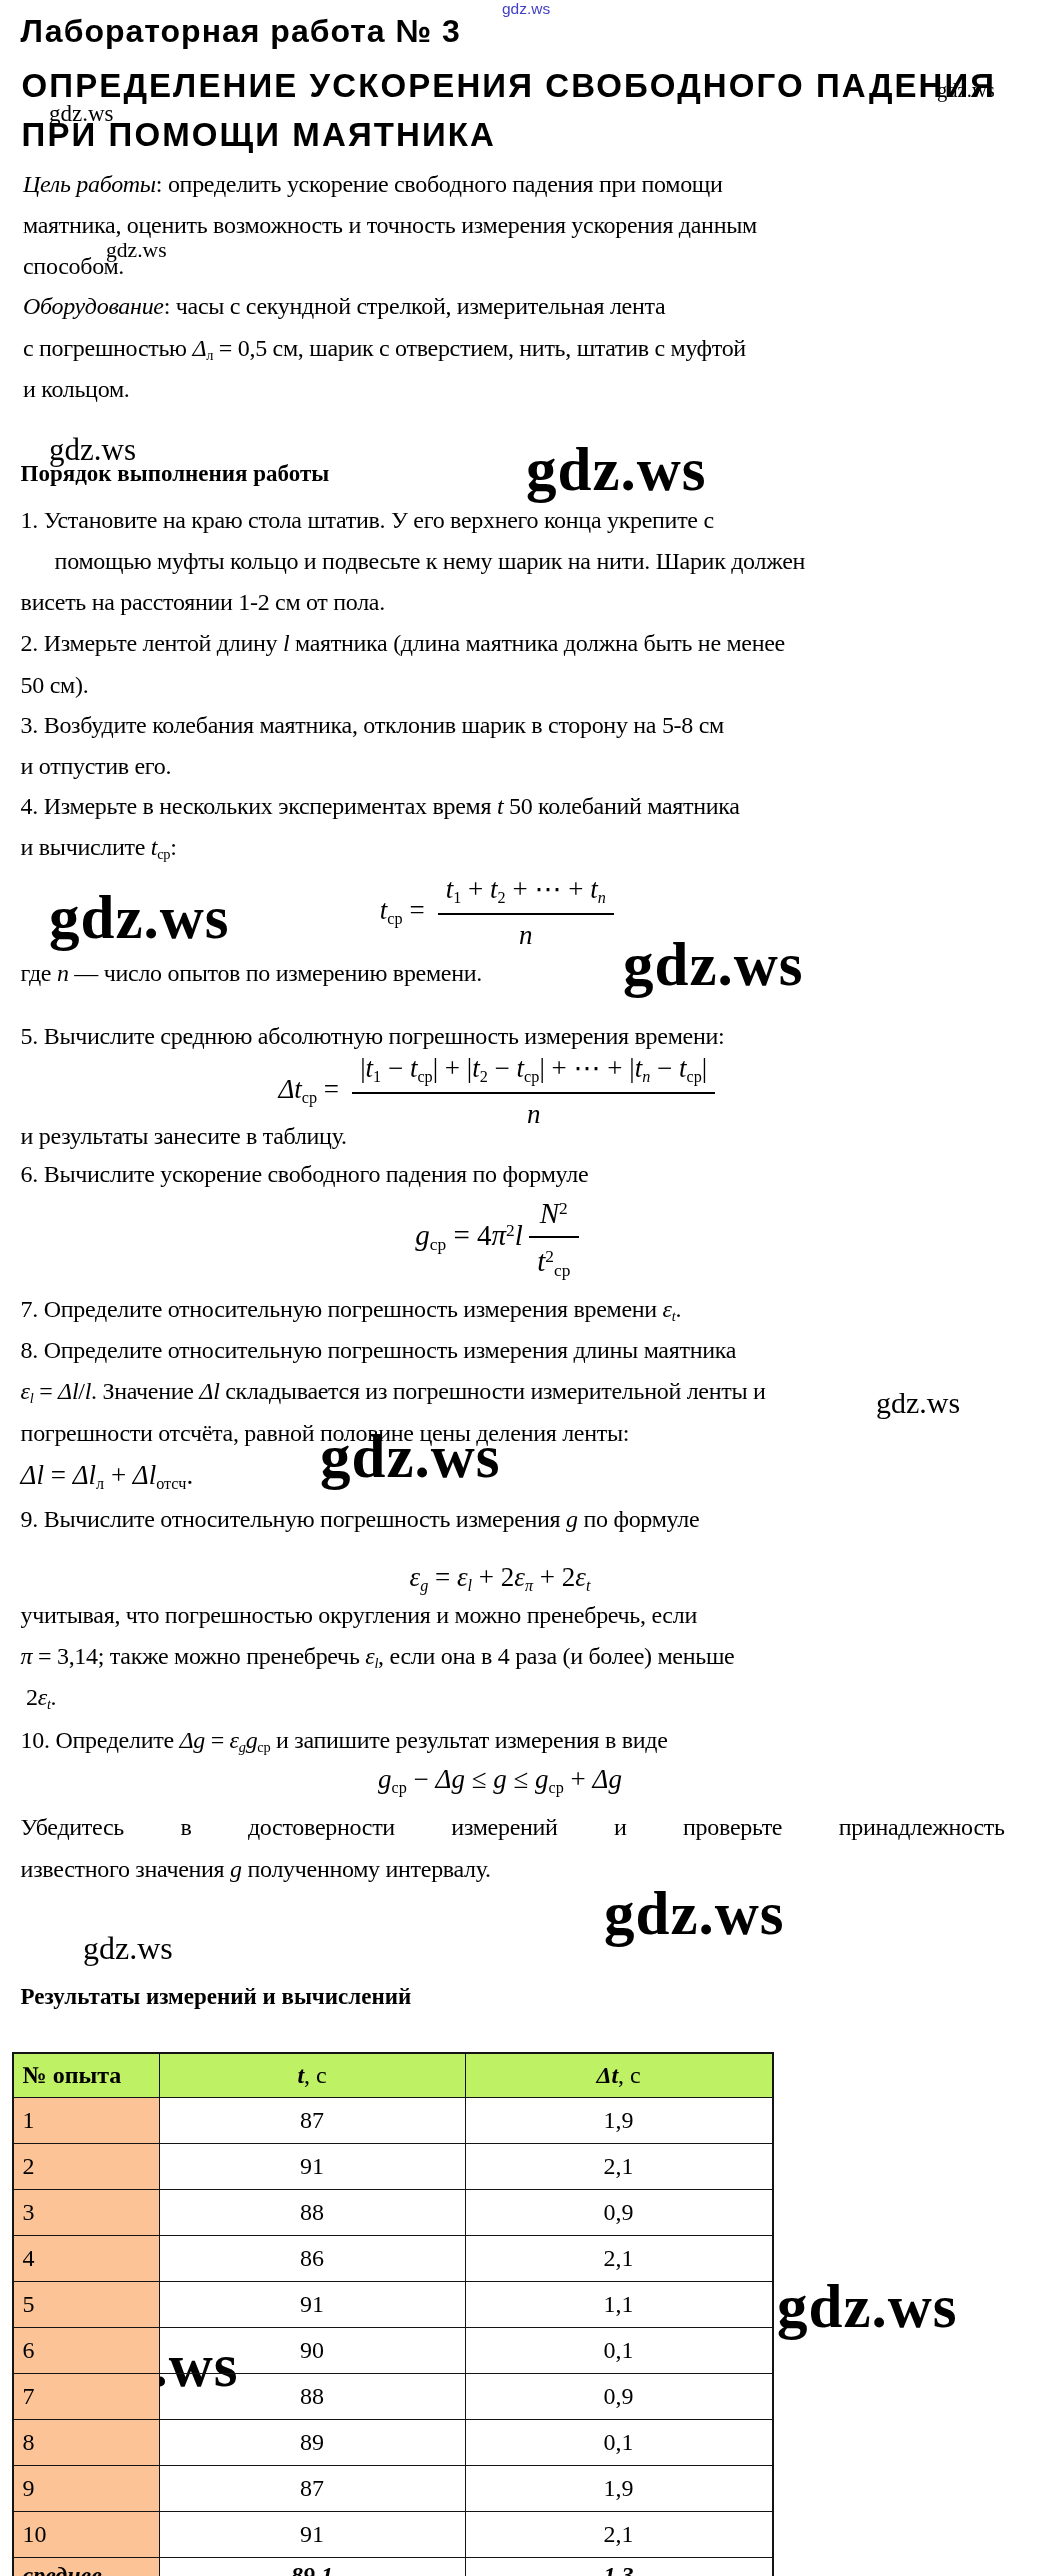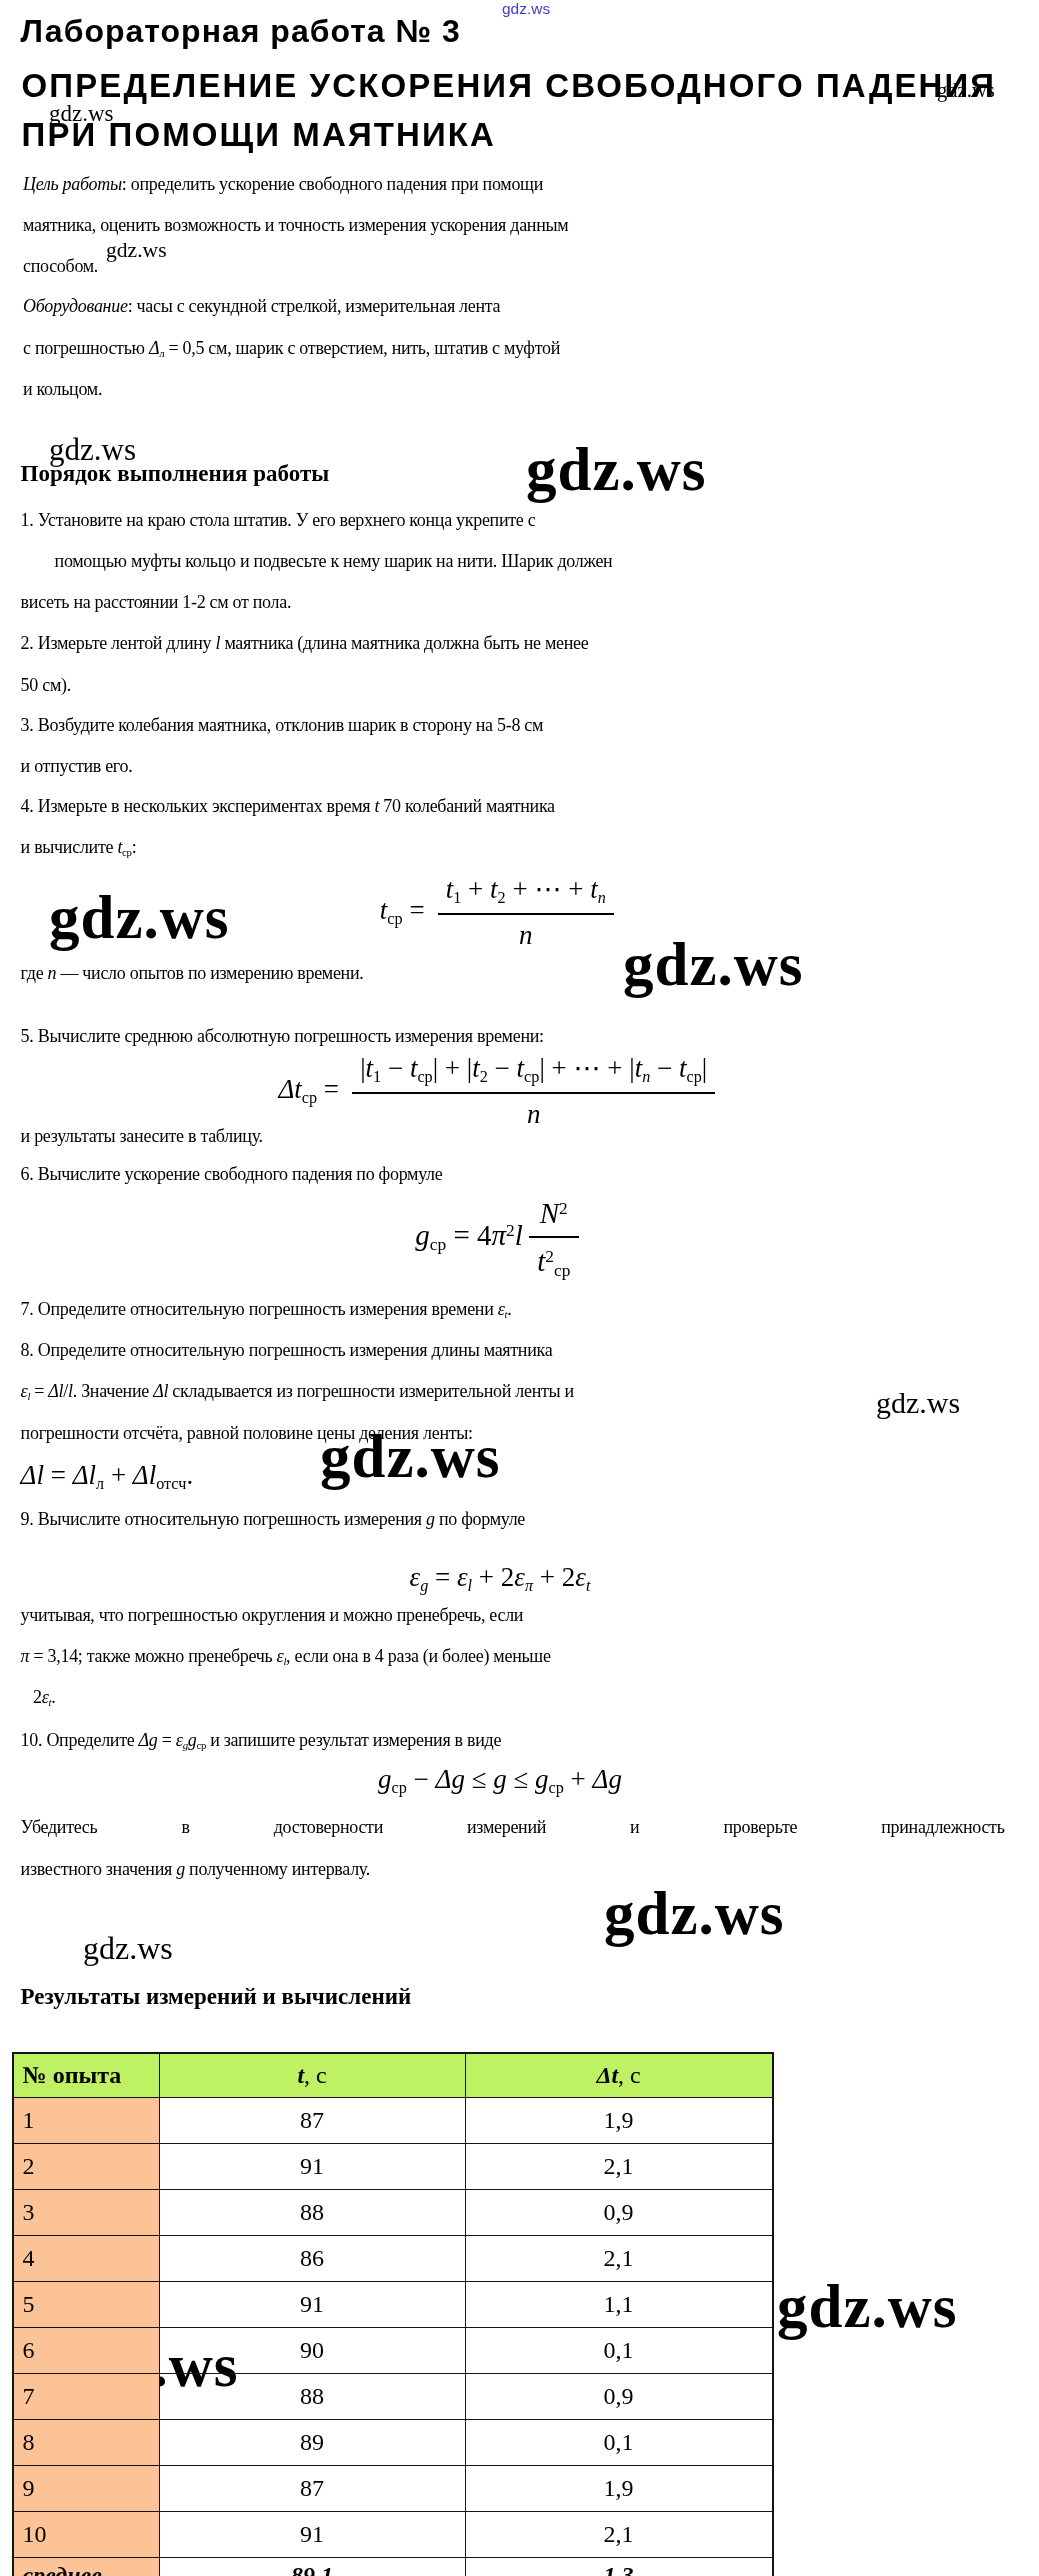--- a/index.html
+++ b/index.html
@@ -1,18 +1,18 @@
 <!DOCTYPE html>
 <html style="font-size:8.2px"><head>
 <meta charset="utf-8">
 <style>
   html,body{margin:0;padding:0;background:#888;}
   .page{position:relative;width:1040px;height:3444px;background:#ffffff;overflow:hidden;
         font-family:"Liberation Serif",serif;color:#000;}
-  .t{position:absolute;white-space:nowrap;font-size:18px;letter-spacing:-0.3px;line-height:41px;}
+  .t{position:absolute;white-space:nowrap;font-size:24px;letter-spacing:-0.3px;line-height:41px;}
   .jl{white-space:normal;width:984px;text-align:justify;text-align-last:justify;}
   .h{font-weight:bold;font-size:23px;letter-spacing:0;}
   .title{position:absolute;font-family:"Liberation Sans",sans-serif;font-weight:bold;white-space:nowrap;}
   .lab{font-size:32px;letter-spacing:1px;}
   .big{font-size:33px;letter-spacing:2.1px;}
   .formula{position:absolute;font-size:27px;white-space:nowrap;line-height:1.25;}
   .center{left:0;width:1000px;text-align:center;}
   .seg-i{font-style:italic;}
   .seg-b{font-weight:bold;}
   .seg-bi{font-weight:bold;font-style:italic;}
@@ -72,21 +72,21 @@
   <div class="t" style="left:20.6px;top:500px;">1. Установите на краю стола штатив. У его верхнего конца укрепите с</div>
   <div class="t" style="left:20.6px;top:541px;margin-left:34px;">помощью муфты кольцо и подвесьте к нему шарик на нити. Шарик должен</div>
   <div class="t" style="left:20.6px;top:582px;">висеть на расстоянии 1-2 см от пола.</div>
 
   <div class="t" style="left:20.6px;top:623px;"><span class="seg-n">2. Измерьте лентой длину </span><span class="seg-i">l</span><span class="seg-n"> маятника (длина маятника должна быть не менее</span></div>
   <div class="t" style="left:20.6px;top:665px;"><span class="seg-n">50 см).</span></div>
 
   <div class="t" style="left:20.6px;top:705px;">3. Возбудите колебания маятника, отклонив шарик в сторону на 5-8 см</div>
   <div class="t" style="left:20.6px;top:746px;">и отпустив его.</div>
 
-  <div class="t" style="left:20.6px;top:786px;"><span class="seg-n">4. Измерьте в нескольких экспериментах время </span><span class="seg-i">t</span><span class="seg-n"> 70 колебаний маятника</span></div>
+  <div class="t" style="left:20.6px;top:786px;"><span class="seg-n">4. Измерьте в нескольких экспериментах время </span><span class="seg-i">t</span><span class="seg-n"> 50 колебаний маятника</span></div>
   <div class="t" style="left:20.6px;top:827px;"><span class="seg-n">и вычислите </span><span class="seg-i">t</span><span class="seg-s">ср</span><span class="seg-n">:</span></div>
 
   <div class="formula center" style="top:872px;">
     <span><span class="seg-i">t</span><span class="seg-s">ср</span><span class="seg-n"> = </span></span><span class="frac"><span class="num"><span class="seg-i">t</span><span class="seg-s">1</span><span class="seg-n"> + </span><span class="seg-i">t</span><span class="seg-s">2</span><span class="seg-n"> + ⋯ + </span><span class="seg-i">t</span><span class="seg-si">n</span></span><span class="den"><span class="seg-i">n</span></span></span>
   </div>
 
   <div class="t" style="left:20.6px;top:953px;"><span class="seg-n">где </span><span class="seg-i">n</span><span class="seg-n"> — число опытов по измерению времени.</span></div>
   <div class="t" style="left:20.6px;top:1016px;">5. Вычислите среднюю абсолютную погрешность измерения времени:</div>
 
   <div class="formula center" style="top:1051px;">
@@ -107,21 +107,21 @@
   <div class="t" style="left:20.6px;top:1413px;"><span class="seg-n">погрешности отсчёта, равной половине цены деления ленты:</span></div>
 
   <div class="formula" style="left:20.6px;top:1459px;"><span class="seg-i">Δl</span><span class="seg-n"> = </span><span class="seg-i">Δl</span><span class="seg-s">л</span><span class="seg-n"> + </span><span class="seg-i">Δl</span><span class="seg-s">отсч</span><span class="seg-n">.</span></div>
 
   <div class="t" style="left:20.6px;top:1499px;"><span class="seg-n">9. Вычислите относительную погрешность измерения </span><span class="seg-i">g</span><span class="seg-n"> по формуле</span></div>
 
   <div class="formula center" style="top:1561px;"><span class="seg-i">ε</span><span class="seg-si">g</span><span class="seg-n"> = </span><span class="seg-i">ε</span><span class="seg-si">l</span><span class="seg-n"> + 2</span><span class="seg-i">ε</span><span class="seg-si">π</span><span class="seg-n"> + 2</span><span class="seg-i">ε</span><span class="seg-si">t</span></div>
 
   <div class="t" style="left:20.6px;top:1595px;">учитывая, что погрешностью округления и можно пренебречь, если</div>
   <div class="t" style="left:20.6px;top:1636px;"><span class="seg-i">π</span><span class="seg-n"> = 3,14; также можно пренебречь </span><span class="seg-i">ε</span><span class="seg-si">l</span><span class="seg-n">, если она в 4 раза (и более) меньше</span></div>
-  <div class="t" style="left:33px;top:1677px;"><span class="seg-n">2</span><span class="seg-i">ε</span><span class="seg-si">t</span><span class="seg-n">.</span></div>
+  <div class="t" style="left:26px;top:1677px;"><span class="seg-n">2</span><span class="seg-i">ε</span><span class="seg-si">t</span><span class="seg-n">.</span></div>
 
   <div class="t" style="left:20.6px;top:1720px;"><span class="seg-n">10. Определите </span><span class="seg-i">Δg</span><span class="seg-n"> = </span><span class="seg-i">ε</span><span class="seg-si">g</span><span class="seg-i">g</span><span class="seg-s">ср</span><span class="seg-n"> и запишите результат измерения в виде</span></div>
 
   <div class="formula center" style="top:1763px;"><span class="seg-i">g</span><span class="seg-s">ср</span><span class="seg-n"> − </span><span class="seg-i">Δg</span><span class="seg-n"> ≤ </span><span class="seg-i">g</span><span class="seg-n"> ≤ </span><span class="seg-i">g</span><span class="seg-s">ср</span><span class="seg-n"> + </span><span class="seg-i">Δg</span></div>
 
   <div class="t jl" style="left:20.6px;top:1807px;"><span class="seg-n">Убедитесь в достоверности измерений и проверьте принадлежность</span></div>
   <div class="t" style="left:20.6px;top:1849px;"><span class="seg-n">известного значения </span><span class="seg-i">g</span><span class="seg-n"> полученному интервалу.</span></div>
 
   <div class="t h" style="left:20.6px;top:1976px;">Результаты измерений и вычислений</div>
 

